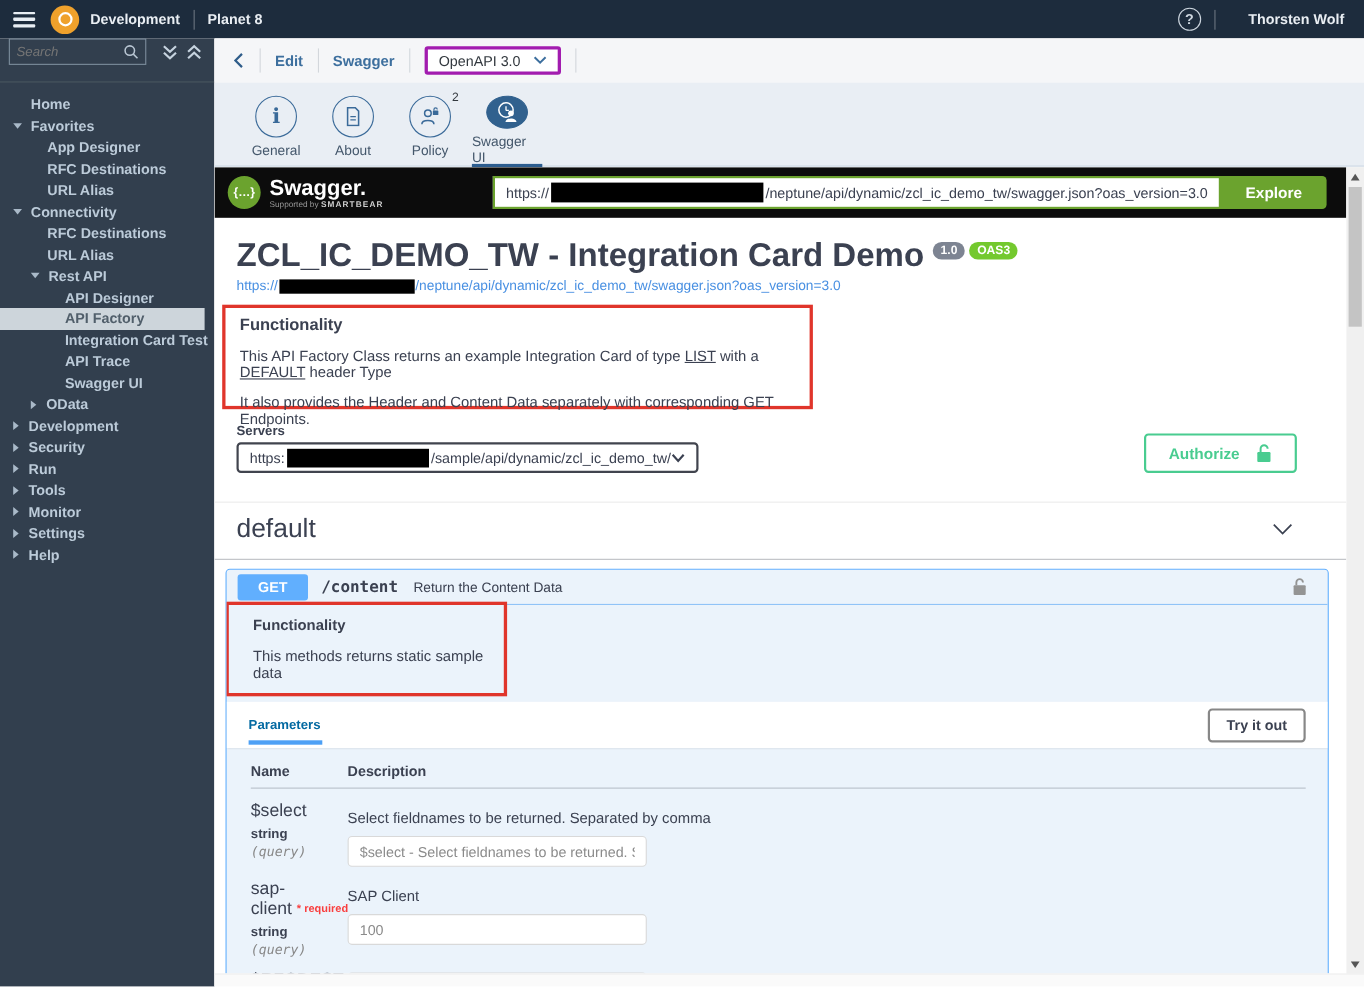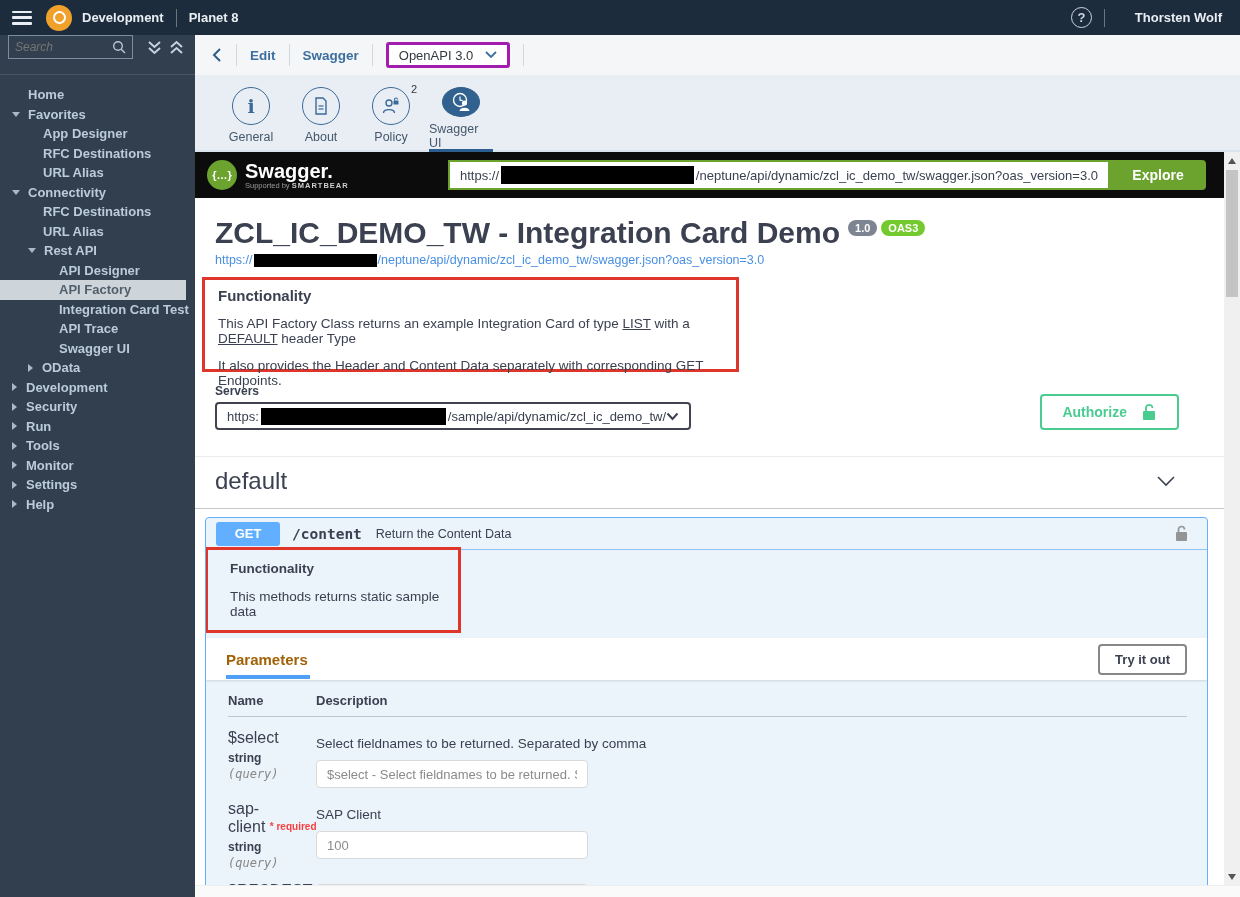--- a/index.html
+++ b/index.html
@@ -73,42 +73,42 @@
   .oasbadge { display:inline-block; vertical-align:super; font-size:11px; font-weight:bold; color:#fff; background:#74c92e; border-radius:10px; padding:2px 7px; margin-left:4px; }
   .spec-link { margin-top:3px; font-size:12.5px; color:#4990e2; cursor:pointer; }
 
   .redbox1 { margin:10px 0 0 -13px; width:537px; height:95px; border:3px solid #e0352b; padding:7px 0 0 13px; }
   .func-h { font-size:15px; font-weight:bold; color:#3b4151; }
   .func-p { font-size:13.5px; color:#3b4151; margin-top:12px; }
   .func-p u { text-decoration:underline; }
 
   .servers-row { margin-top:12px; display:flex; align-items:flex-end; justify-content:space-between; }
   .servers-label { font-size:12px; font-weight:bold; color:#3b4151; margin-bottom:4px; }
-  .server-select { width:476px; height:28px; border:2px solid #41444e; border-radius:4px; display:flex; align-items:center; padding:0 10px; font-size:13px; color:#3b4151; white-space:nowrap; overflow:hidden; cursor:pointer; }
+  .server-select { width:420px; height:28px; border:2px solid #41444e; border-radius:4px; display:flex; align-items:center; padding:0 10px; font-size:13px; color:#3b4151; white-space:nowrap; overflow:hidden; cursor:pointer; }
   .server-select svg { margin-left:auto; flex:none; }
   .auth-btn { margin-right:25px; display:flex; align-items:center; background:#fff; border:2px solid #49cc90; border-radius:4px; color:#49cc90; font-weight:bold; font-size:14px; padding:7px 20px; cursor:pointer; }
   .auth-btn svg { margin-left:14px; }
 
   .hdiv { height:1px; background:#ececec; margin-top:26px; }
   .section-head { display:flex; align-items:center; justify-content:space-between; padding:10px 48px 13px 20px; border-bottom:1px solid rgba(59,65,81,.3); }
   .section-title { font-size:24px; color:#3b4151; }
 
   .opblock { margin:8px 16px 0 10px; border:1px solid #61affe; border-radius:4px; background:#ebf3fb; height:394px; overflow:hidden; }
   .opblock-head { height:32px; display:flex; align-items:center; padding:0 10px; border-bottom:1px solid #90c3f7; cursor:pointer; }
   .method-pill { width:64px; height:24px; background:#61affe; border-radius:3px; color:#fff; font-weight:bold; font-size:13px; display:flex; align-items:center; justify-content:center; }
   .op-path { margin-left:12px; font-family:"DejaVu Sans Mono",monospace; font-weight:bold; font-size:14.5px; color:#3b4151; }
   .op-sum { margin-left:14px; font-size:12.5px; color:#3b4151; }
   .op-lock { margin-left:auto; margin-right:8px; cursor:pointer; display:flex; }
 
   .redbox2 { margin:-3px 0 0 -1px; width:256px; height:86px; border:3px solid #e0352b; padding:11px 0 0 22px; position:relative; z-index:2; }
   .func-h2 { font-size:13.5px; font-weight:bold; color:#3b4151; }
   .func-p2 { font-size:13.5px; color:#3b4151; margin-top:13px; }
 
   .sec-header { margin-top:5px; height:42px; background:#fff; display:flex; align-items:center; justify-content:space-between; padding:0 20px; box-shadow:0 1px 2px rgba(0,0,0,.12); }
-  .params-tab { font-size:15px; font-weight:bold; color:#a16207; position:relative; cursor:pointer; }
+  .params-tab { font-size:12px; font-weight:bold; color:#0369a1; position:relative; cursor:pointer; }
   .params-tab::after { content:""; position:absolute; left:0; right:-2px; bottom:-11px; height:4px; background:#4da0f5; }
   .tryout-btn { background:#fff; border:2px solid #878787; border-radius:4px; font-weight:bold; font-size:13px; color:#3b4151; padding:6px 15px; cursor:pointer; font-family:"Liberation Sans",sans-serif; }
 
   .ptable { padding:13px 20px 0 22px; }
   .pt-head { display:grid; grid-template-columns:88px 1fr; font-size:13px; font-weight:bold; color:#3b4151; padding-bottom:8px; border-bottom:1px solid rgba(59,65,81,.25); }
   .prow { display:grid; grid-template-columns:88px 1fr; margin-top:12px; }
   .pname { font-size:16px; color:#3b4151; }
   .pname.narrow { display:block; width:58px; }
   .req { display:inline-block; width:0; white-space:nowrap; overflow:visible; color:#f93e3e; font-size:10px; font-weight:bold; vertical-align:2px; }
   .ptype { font-size:12px; font-weight:bold; color:#3b4151; margin-top:4px; }

